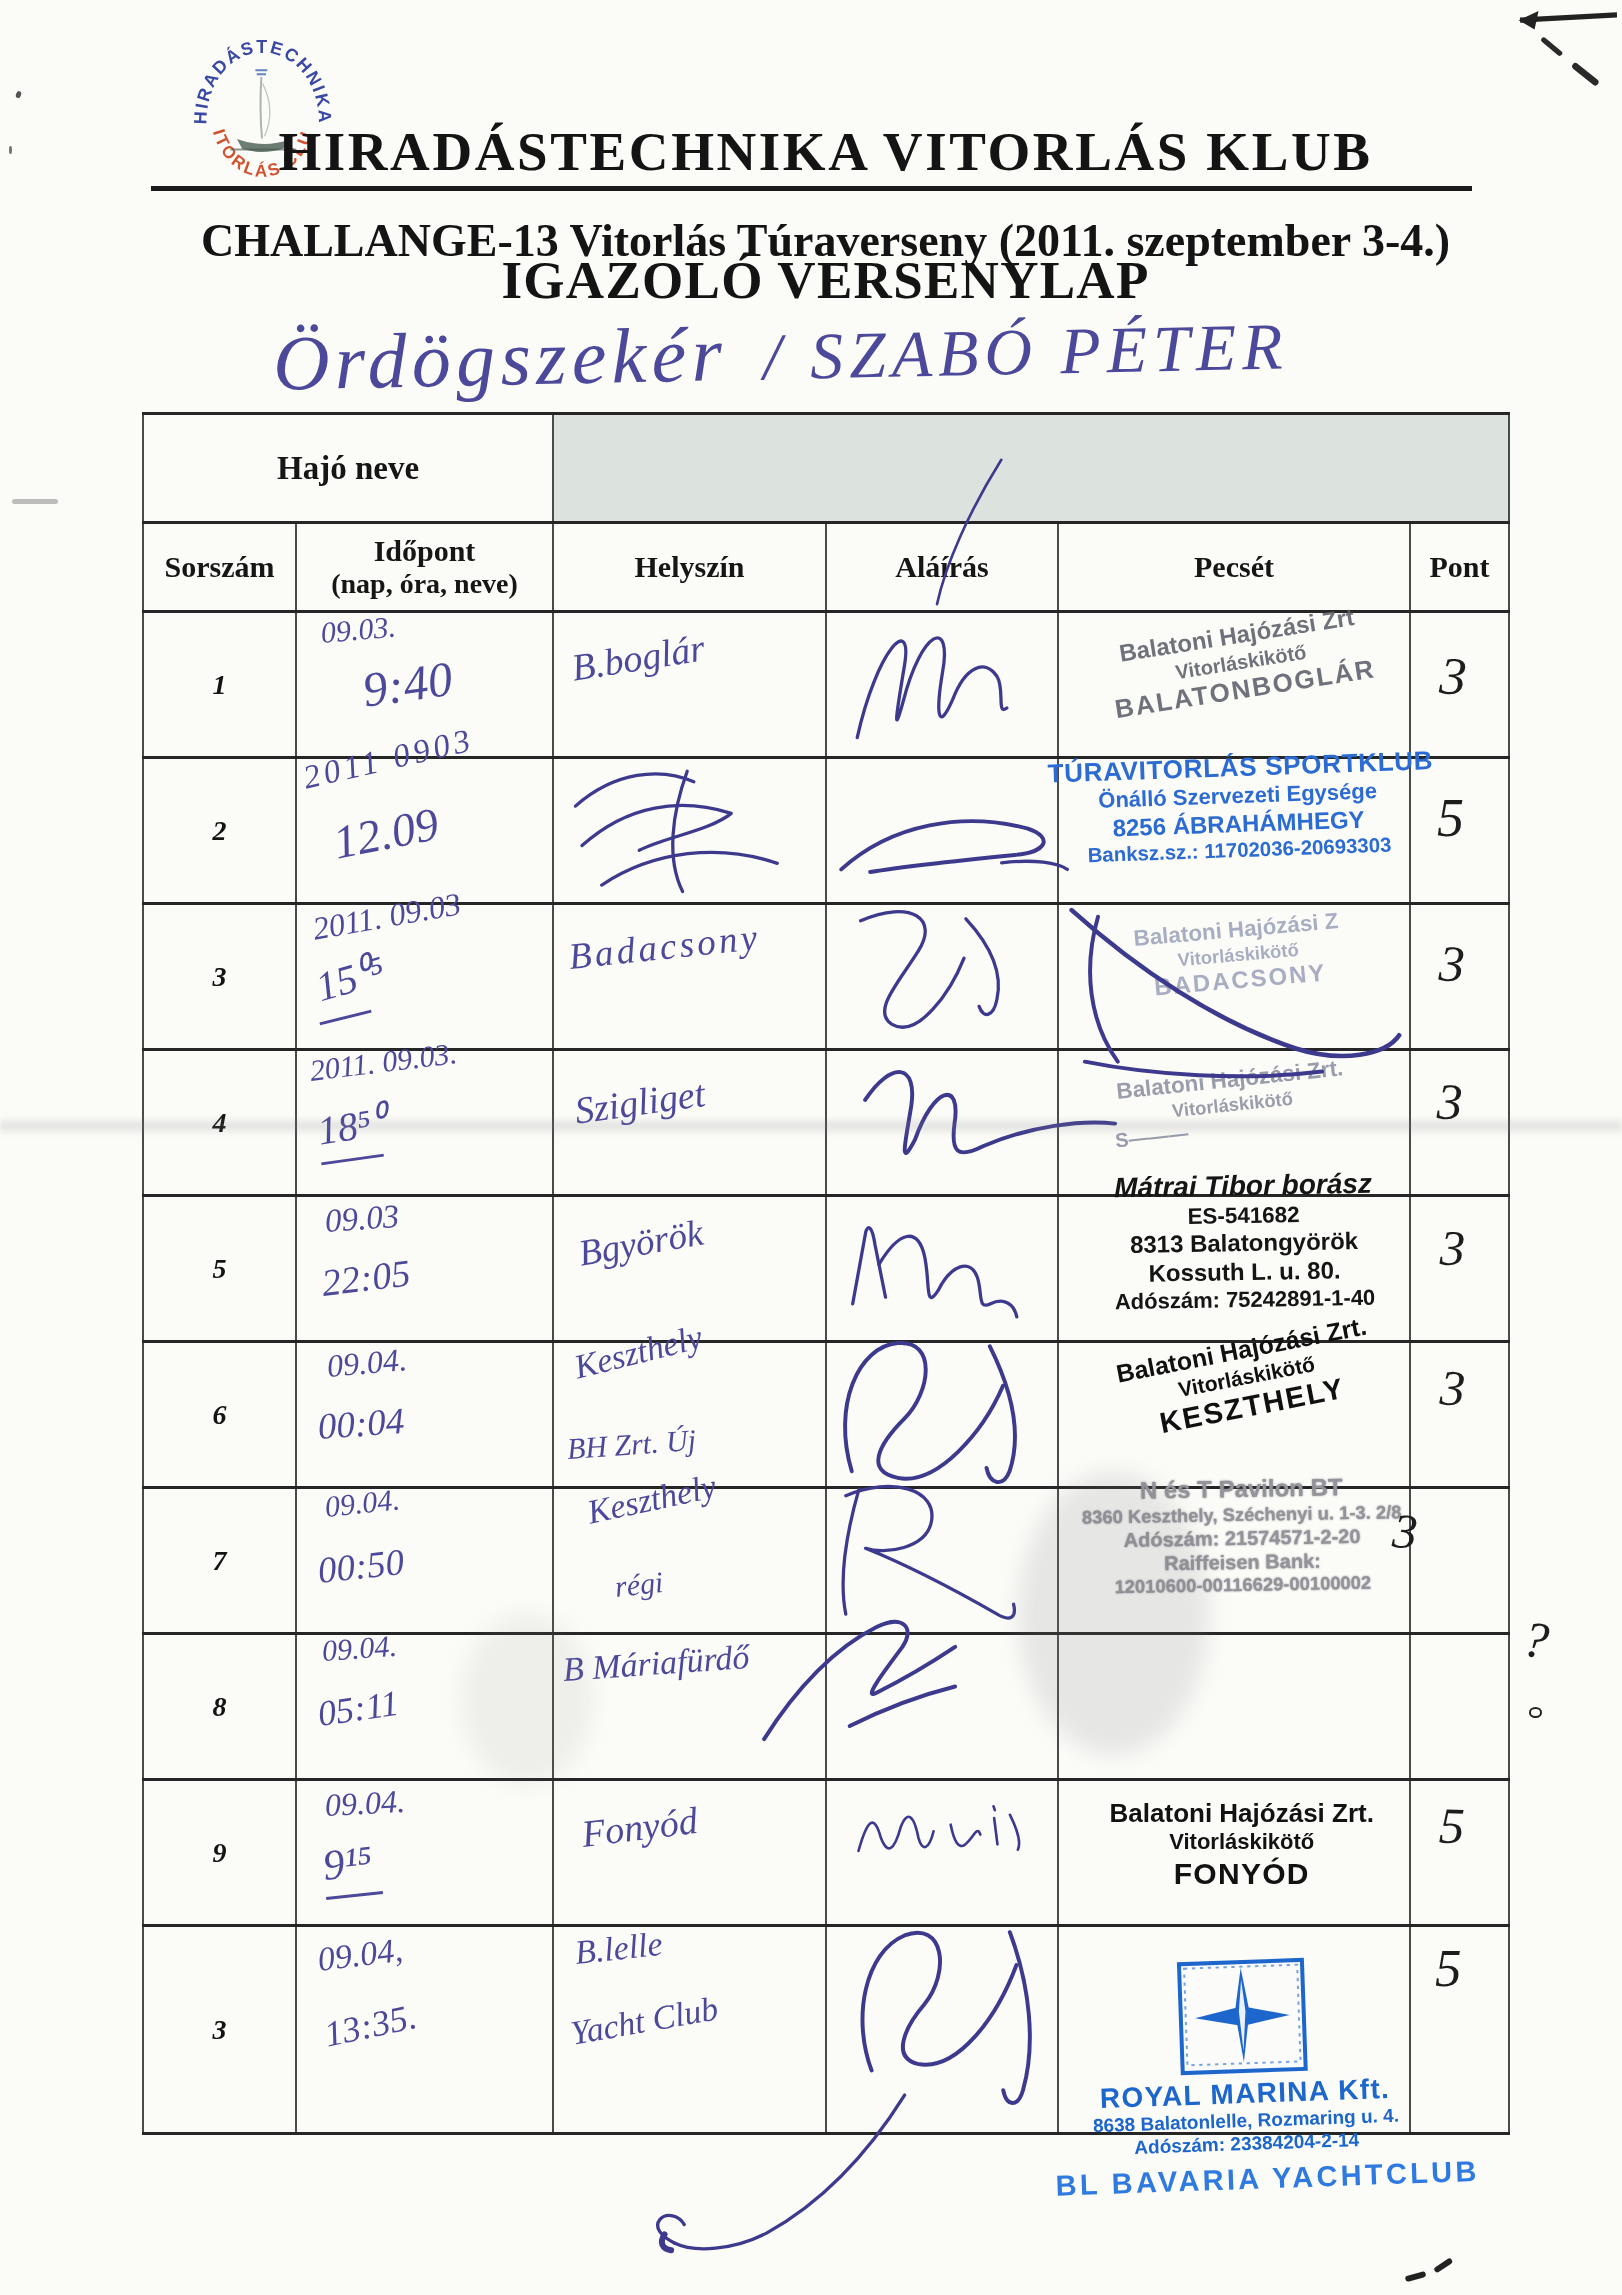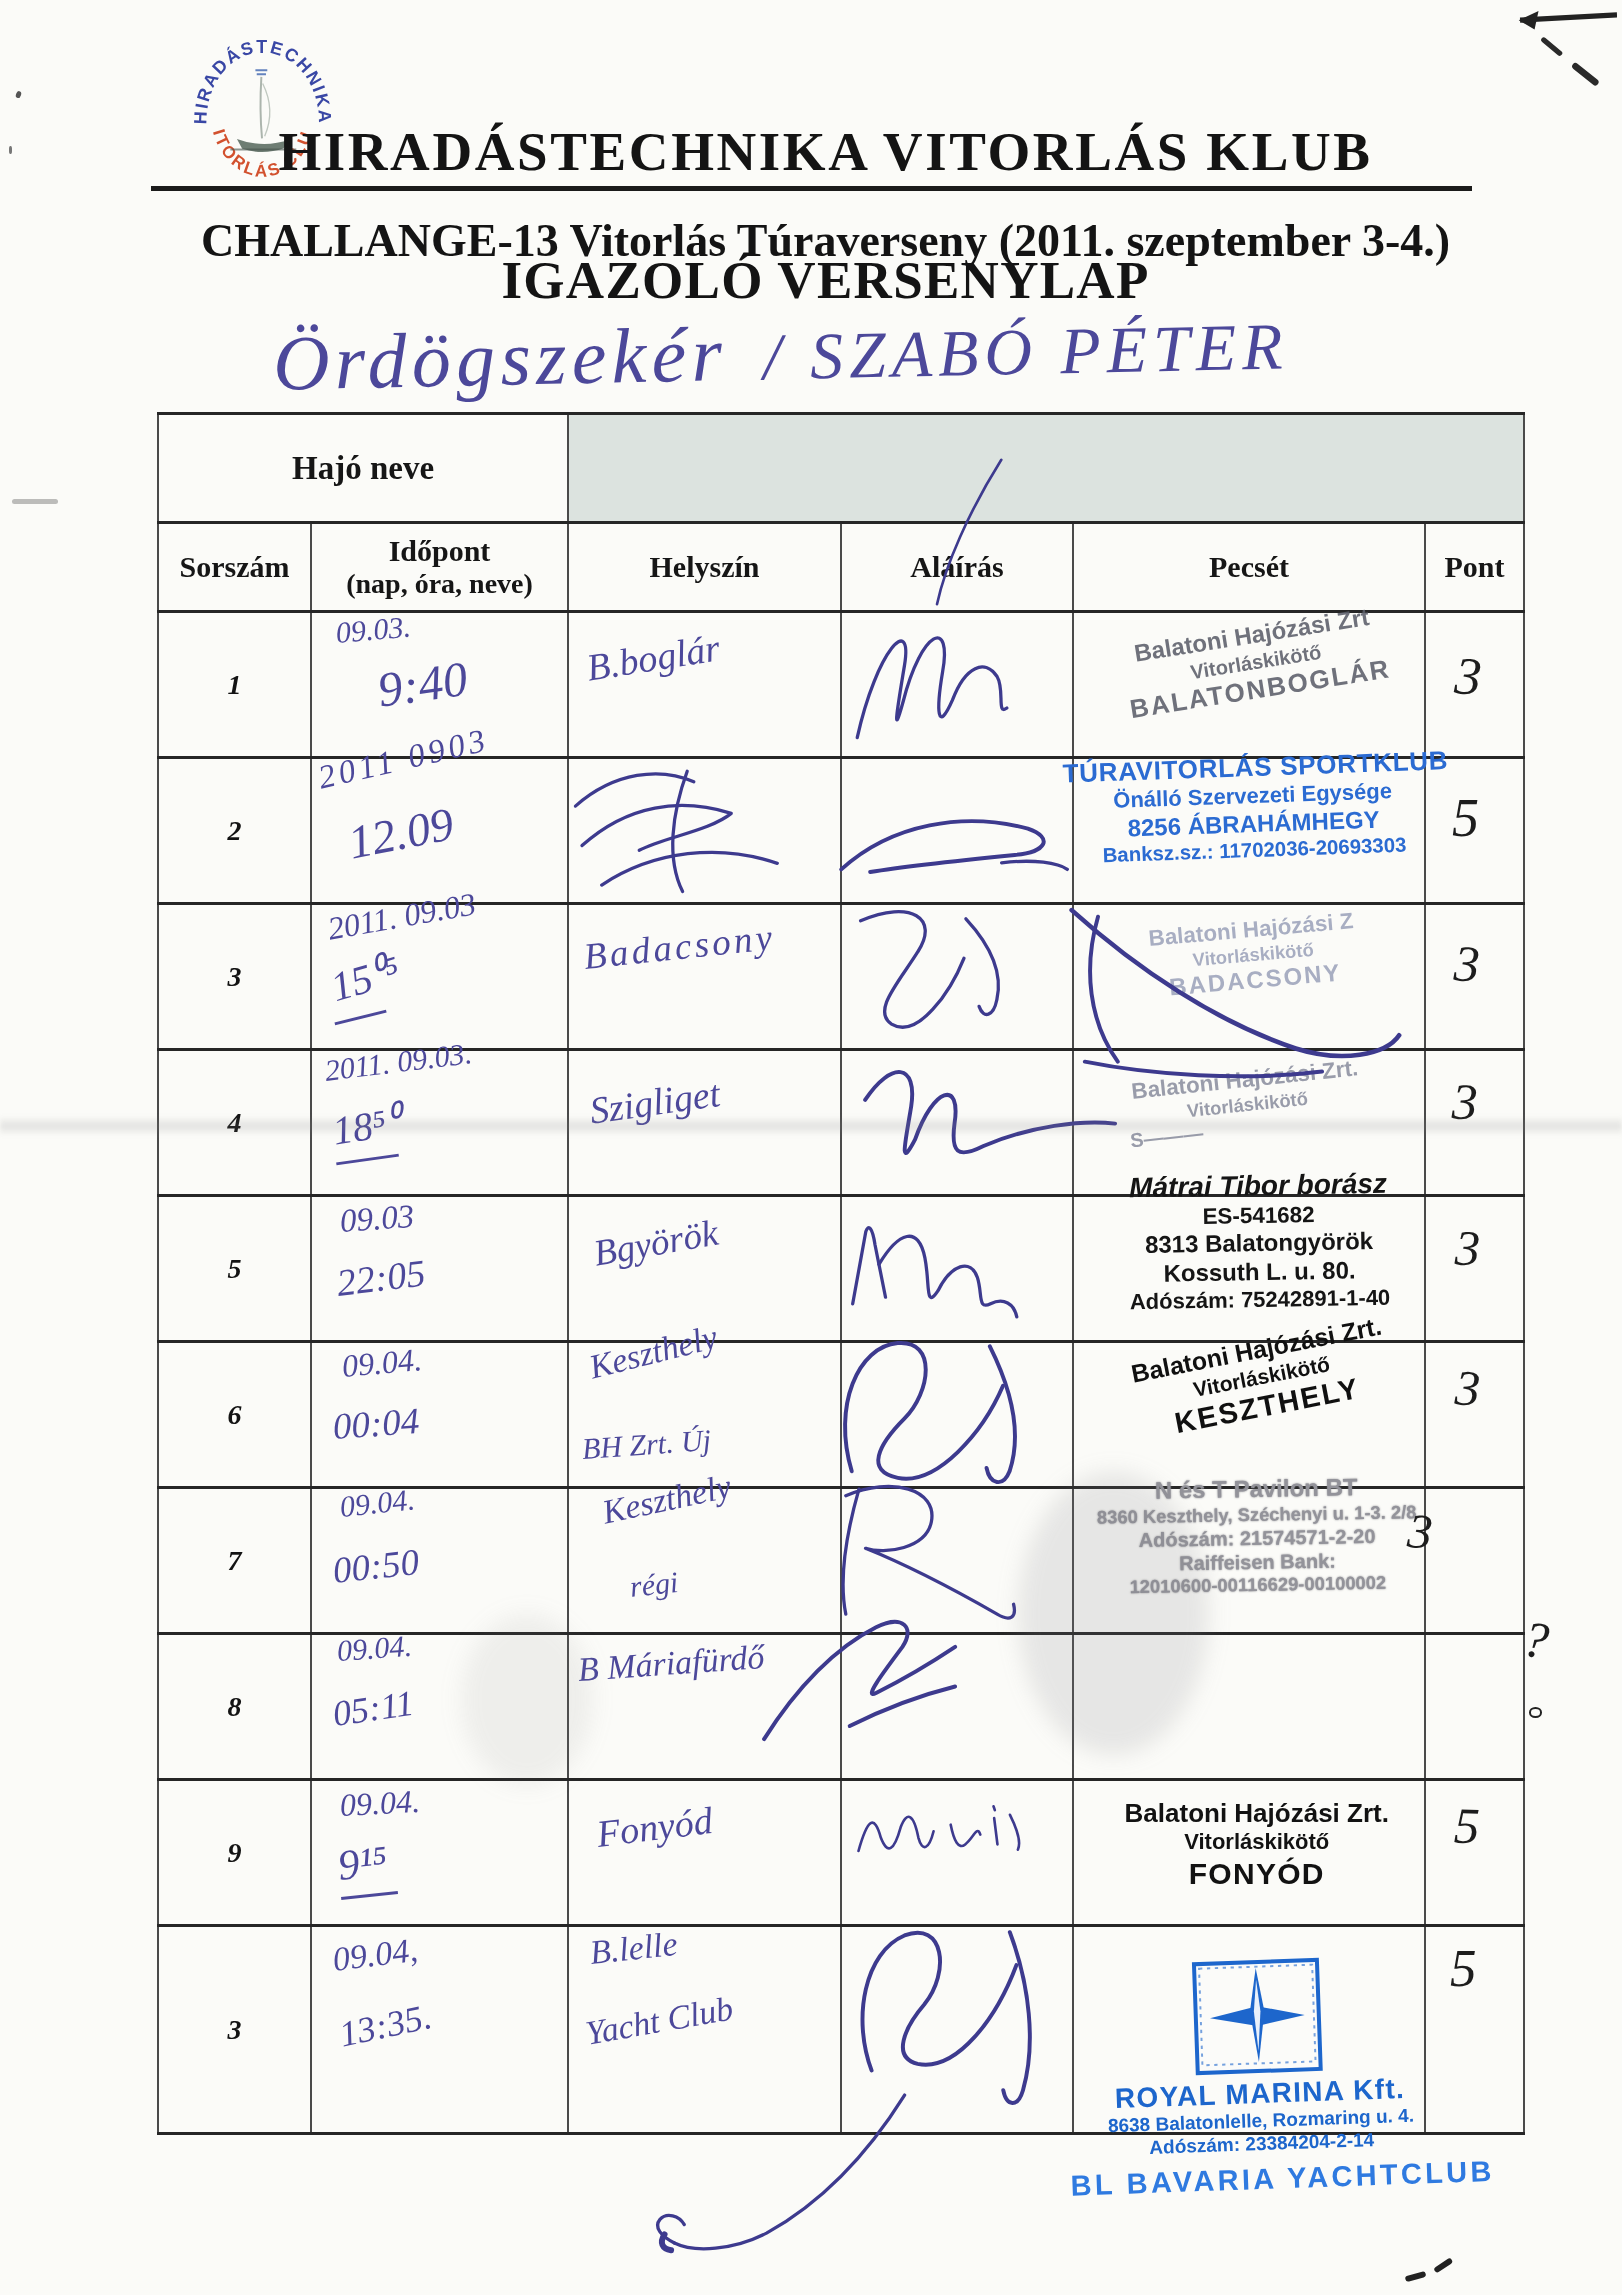--- a/index.html
+++ b/index.html
@@ -21,21 +21,21 @@
     position:absolute;font-family:"Liberation Serif", serif;font-style:italic;
     color:#4c489a;white-space:nowrap;line-height:1;transform-origin:left center;
   }
   .hw-head{display:flex;gap:36px;transform:rotate(-1.2deg);}
   .hw-head span{font-family:"Liberation Serif", serif;font-style:italic;color:#4c489a;white-space:nowrap;}
   .pont{
     position:absolute;font-family:"Liberation Serif", serif;font-style:italic;
     color:#1d1d1d;line-height:1;white-space:nowrap;
   }
   
-  table.sheet{position:absolute;left:157px;top:412px;width:1367px;border-collapse:collapse;table-layout:fixed;}
+  table.sheet{position:absolute;left:142px;top:412px;width:1367px;border-collapse:collapse;table-layout:fixed;}
   table.sheet td, table.sheet th{
     border-left:2px solid #4a4a4a;border-right:2px solid #4a4a4a;
     border-top:3.3px solid #262626;border-bottom:3.3px solid #262626;
     position:relative;vertical-align:middle;padding:0;overflow:visible;
   }
   th.hdr{font-size:30px;font-weight:bold;color:#161616;text-align:center;line-height:1.15;}
   .hdr small{font-size:28px;font-weight:bold;display:block;}
   .boat-label{font-size:33px;font-weight:bold;text-align:center;color:#161616;}
   .boat-empty{background:#dce3df;}
   .seq{font-family:"Liberation Serif", serif;font-weight:bold;font-style:italic;font-size:28px;color:#131313;}

